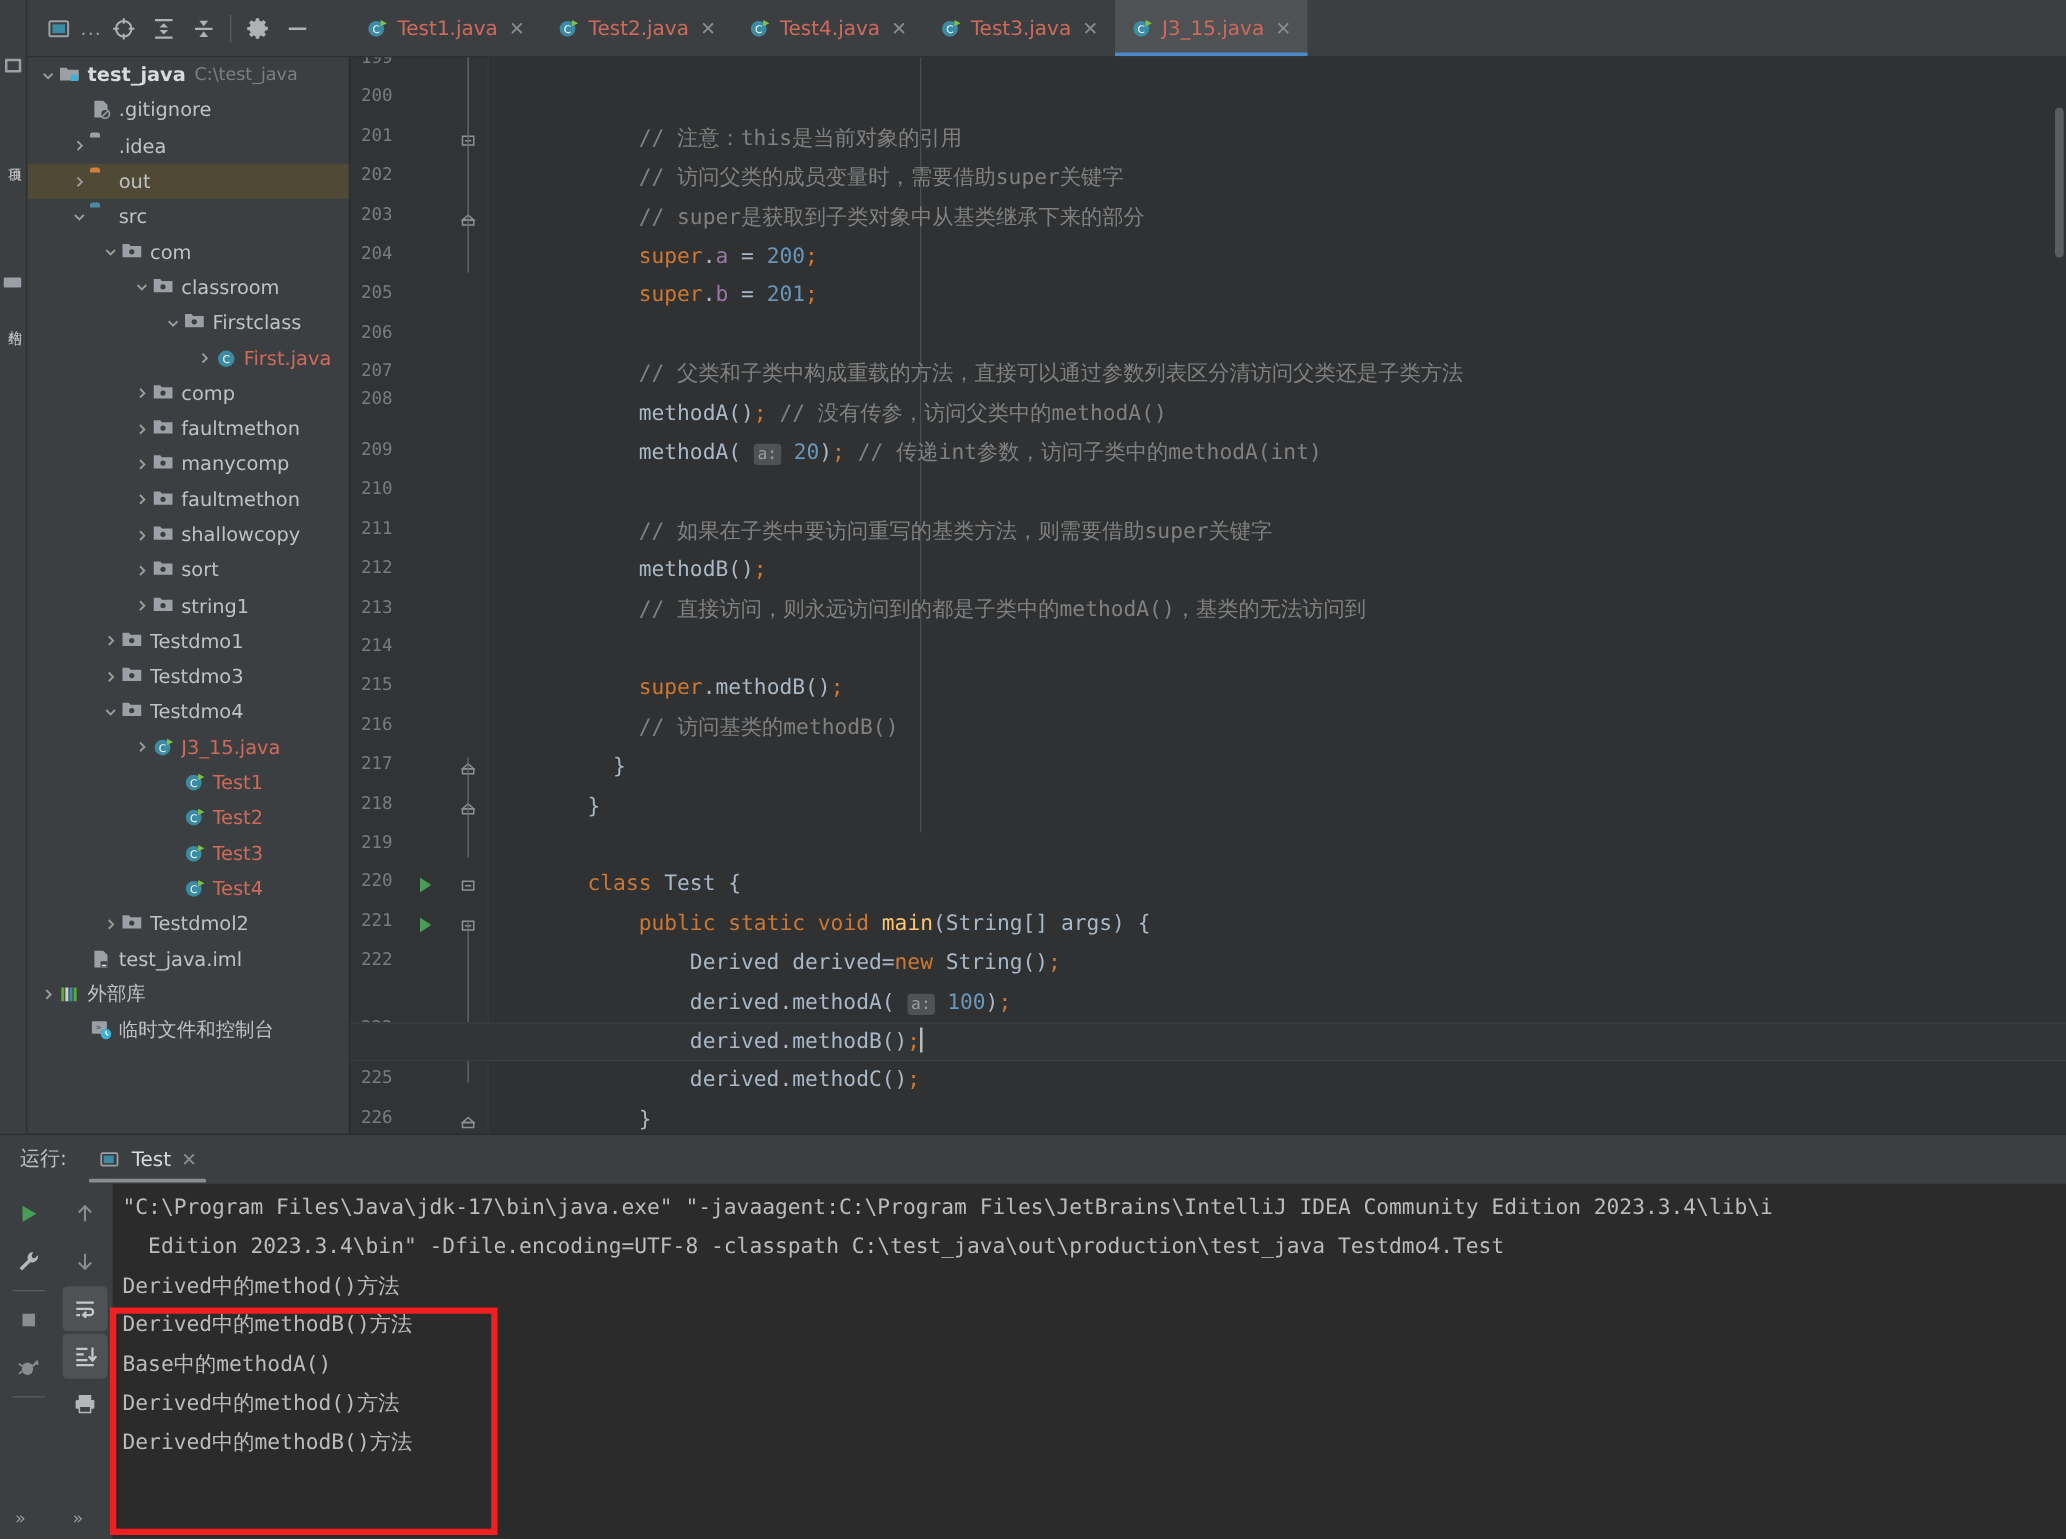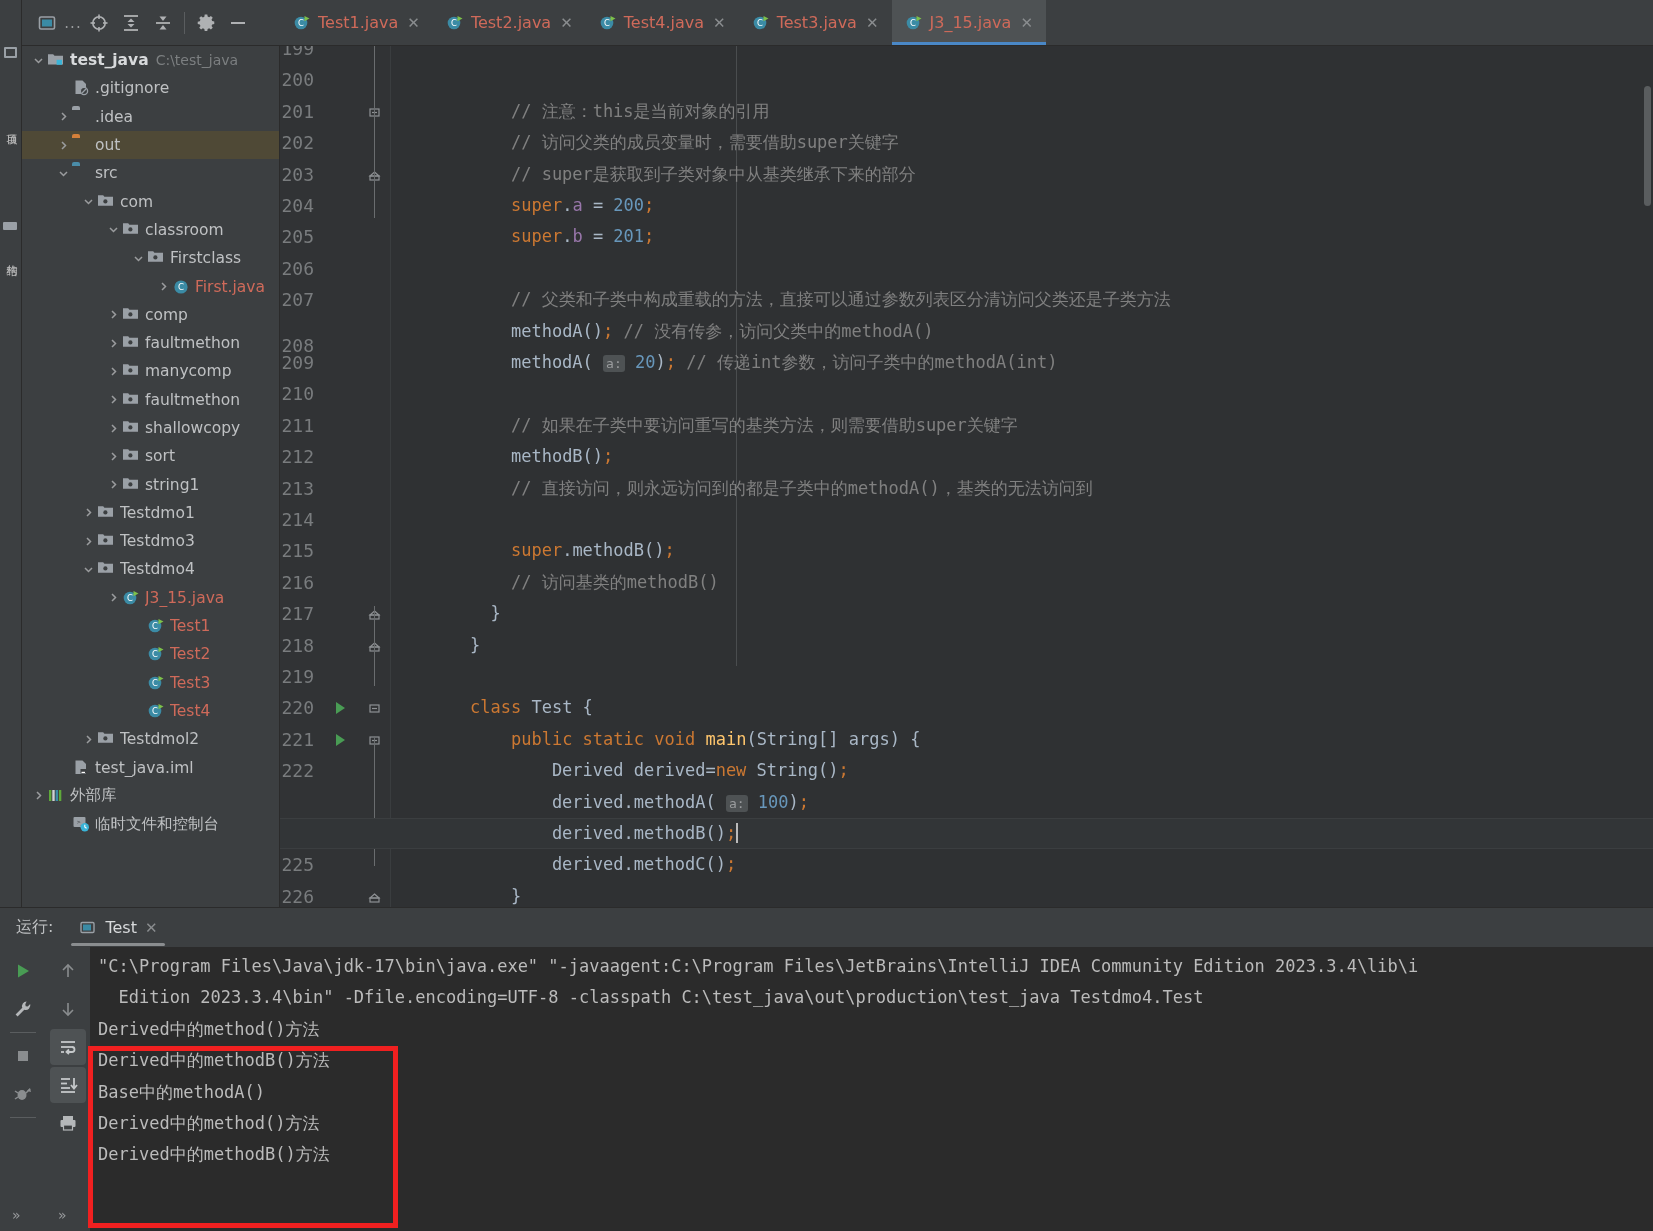--- a/index.html
+++ b/index.html
@@ -91,21 +91,21 @@
   }
   #gutter {
     position: absolute; left: 0; top: 0; width: 110px; height: 100%;
     background: #313335;
   }
   #gutterline {
     position:absolute; left:110px; top:0; width:1px; height:100%; background:#3a3d3f;
   }
   .ln {
     position: absolute; right: 76px; font-family: "DejaVu Sans Mono", monospace;
-    font-size: 18px; color: #797c7e; text-align: right; width: 40px;
+    font-size: 14px; color: #797c7e; text-align: right; width: 40px;
   }
   .runarrow { position: absolute; left: 56px; width: 0; height: 0;
     border-left: 9px solid #499c54; border-top: 6px solid transparent; border-bottom: 6px solid transparent; }
   .fold { position:absolute; left:88px; width:13px; height:13px; color:#8e9194; }
   .foldbar { position:absolute; left:94px; width:1px; background:#6a6d6f; }
 
   .codeline {
     position: absolute; left: 0; white-space: pre;
     font-family: "DejaVu Sans Mono", monospace; font-size: 17px; line-height: 31.4px;
   }
@@ -601,21 +601,21 @@
       <div class="ln" style="top: 86.2px;">202</div>
       <div class="ln" style="top: 117.6px;">203</div>
       <div class="fold" style="top: 121.6px;"><svg width="13" height="13" viewBox="0 0 13 13">
           <polygon points="6.5,2 11,6 2,6" fill="none" stroke="#8e9194" stroke-width="1.2"></polygon>
           <rect x="2" y="6" width="9" height="4" fill="none" stroke="#8e9194" stroke-width="1.2"></rect>
         </svg></div>
       <div class="ln" style="top: 149px;">204</div>
       <div class="ln" style="top: 180.4px;">205</div>
       <div class="ln" style="top: 211.8px;">206</div>
       <div class="ln" style="top: 243.2px;">207</div>
-      <div class="ln" style="top: 289px;">208</div>
+      <div class="ln" style="top: 265px;">208</div>
       <div class="ln" style="top: 306px;">209</div>
       <div class="ln" style="top: 337.4px;">210</div>
       <div class="ln" style="top: 368.8px;">211</div>
       <div class="ln" style="top: 400.2px;">212</div>
       <div class="ln" style="top: 431.6px;">213</div>
       <div class="ln" style="top: 463px;">214</div>
       <div class="ln" style="top: 494.4px;">215</div>
       <div class="ln" style="top: 525.8px;">216</div>
       <div class="ln" style="top: 557.2px;">217</div>
       <div class="fold" style="top: 561.2px;"><svg width="13" height="13" viewBox="0 0 13 13">

